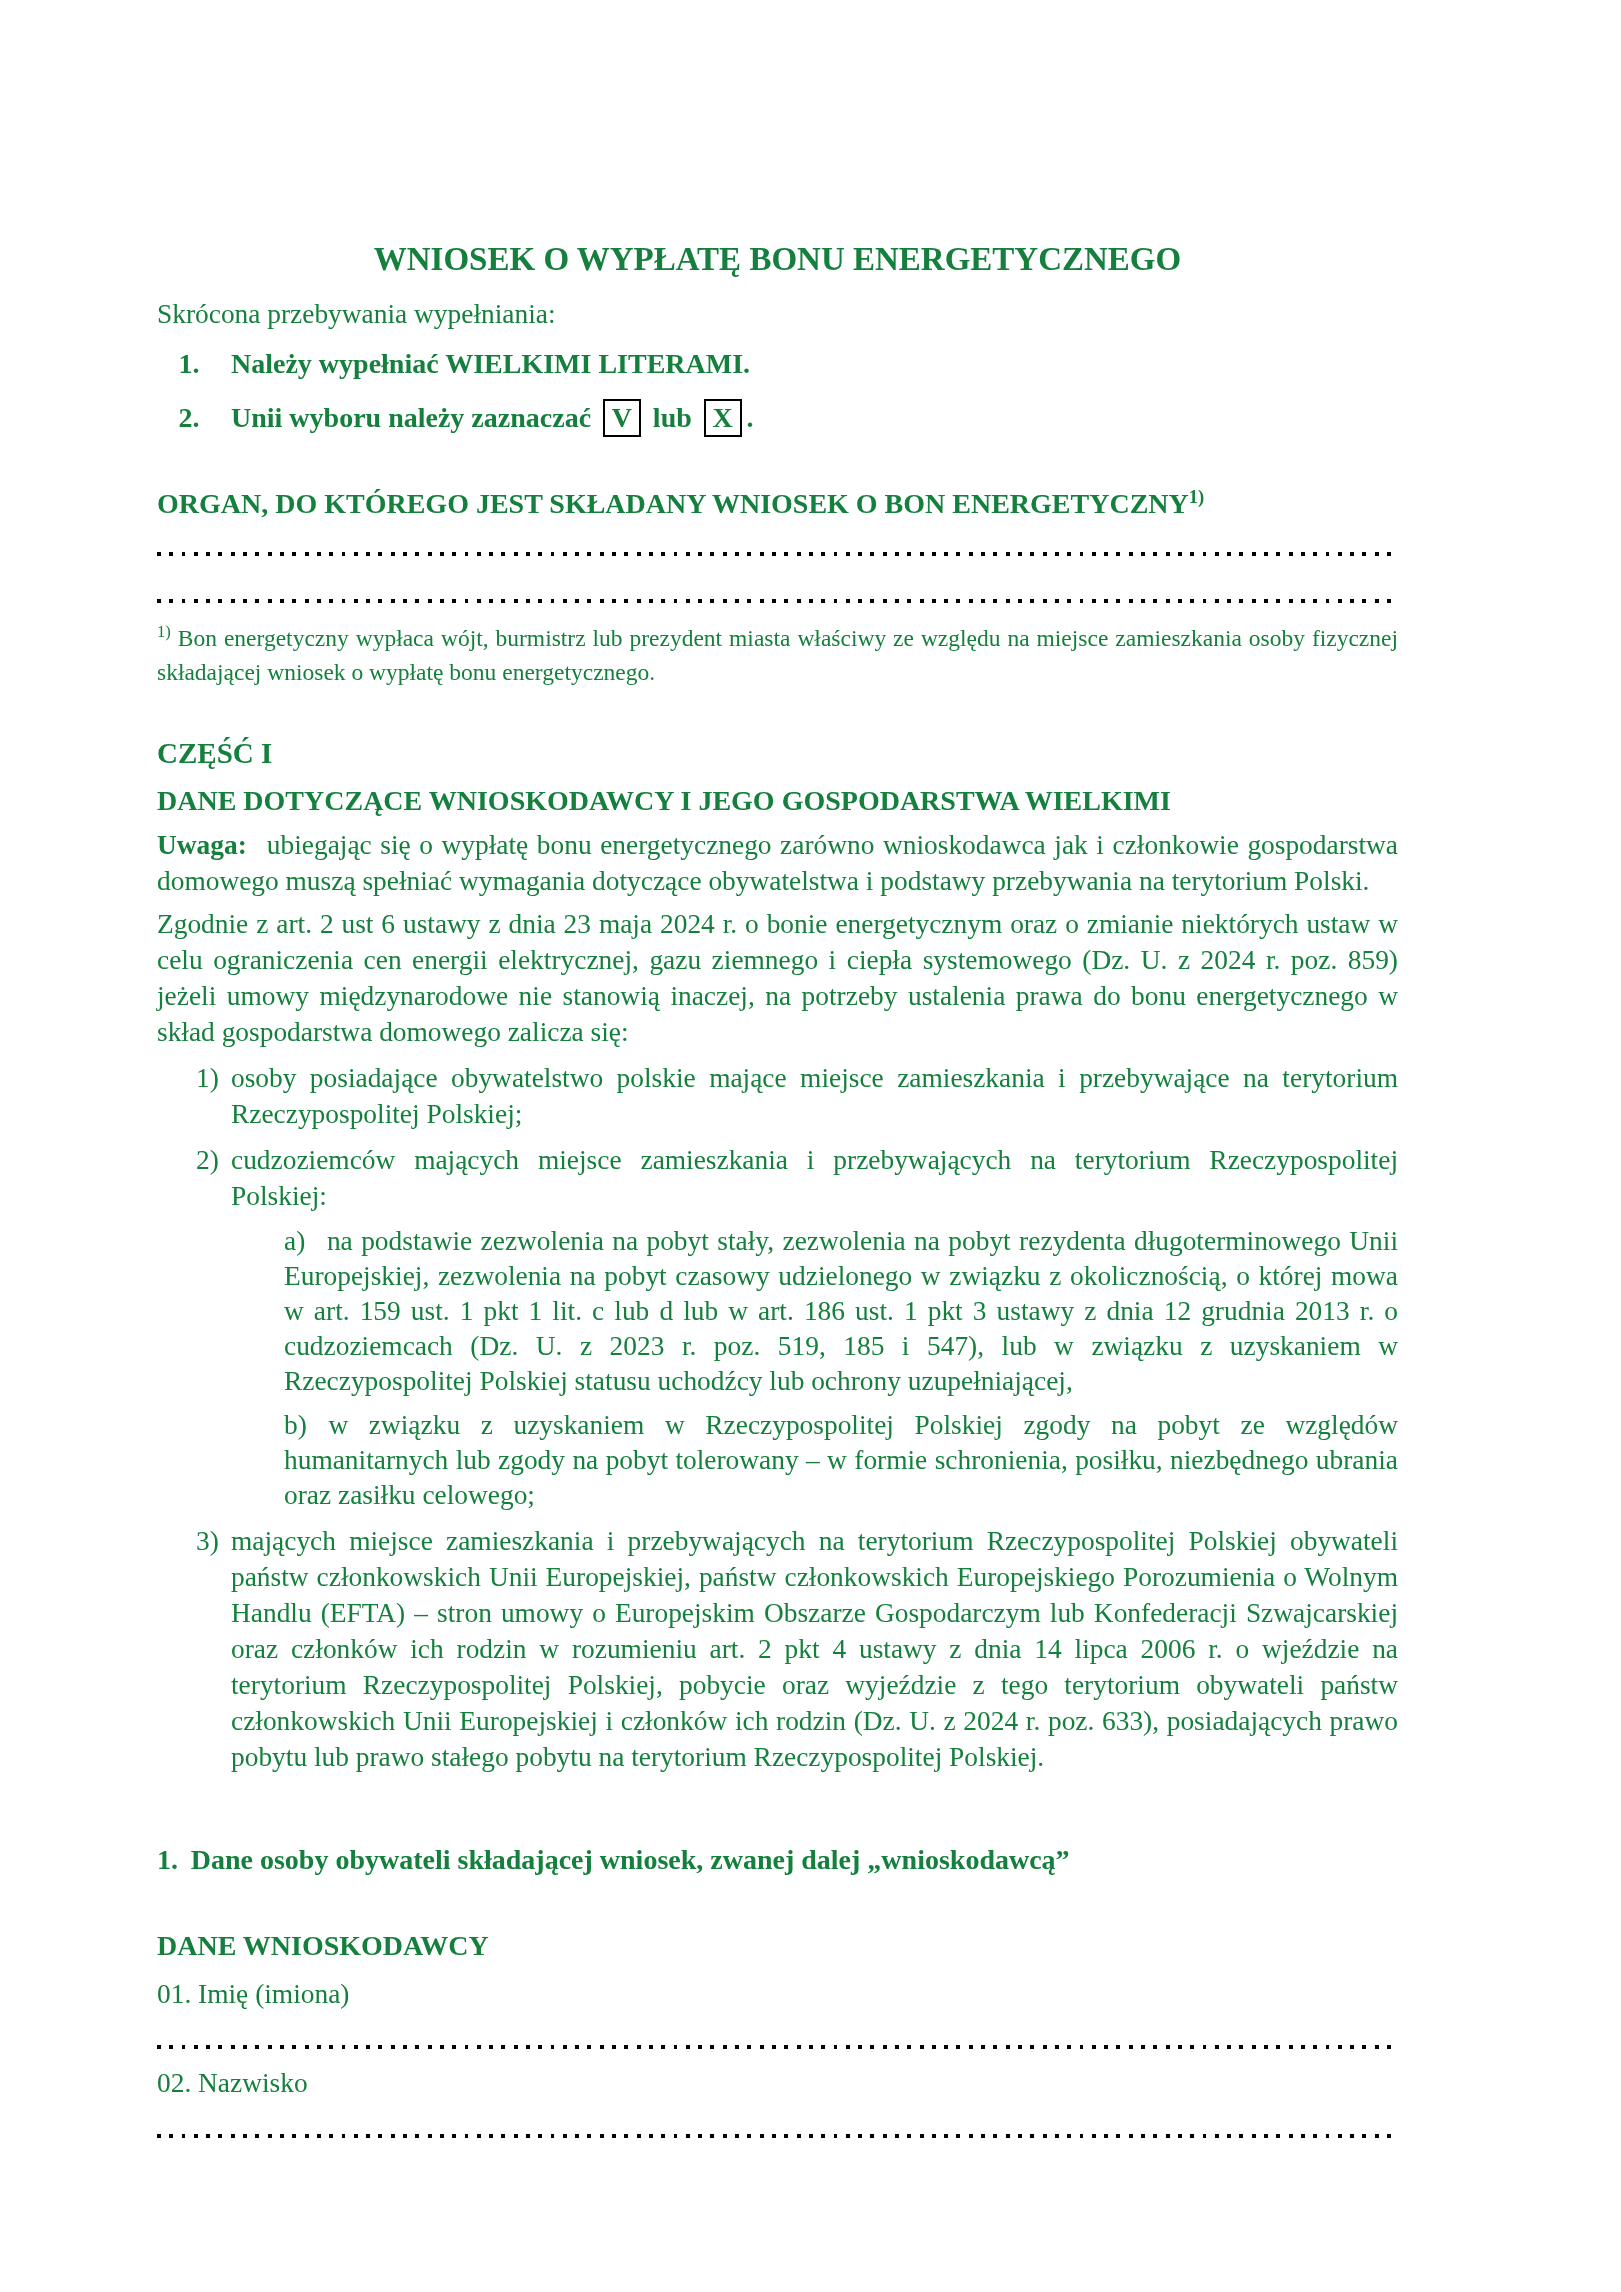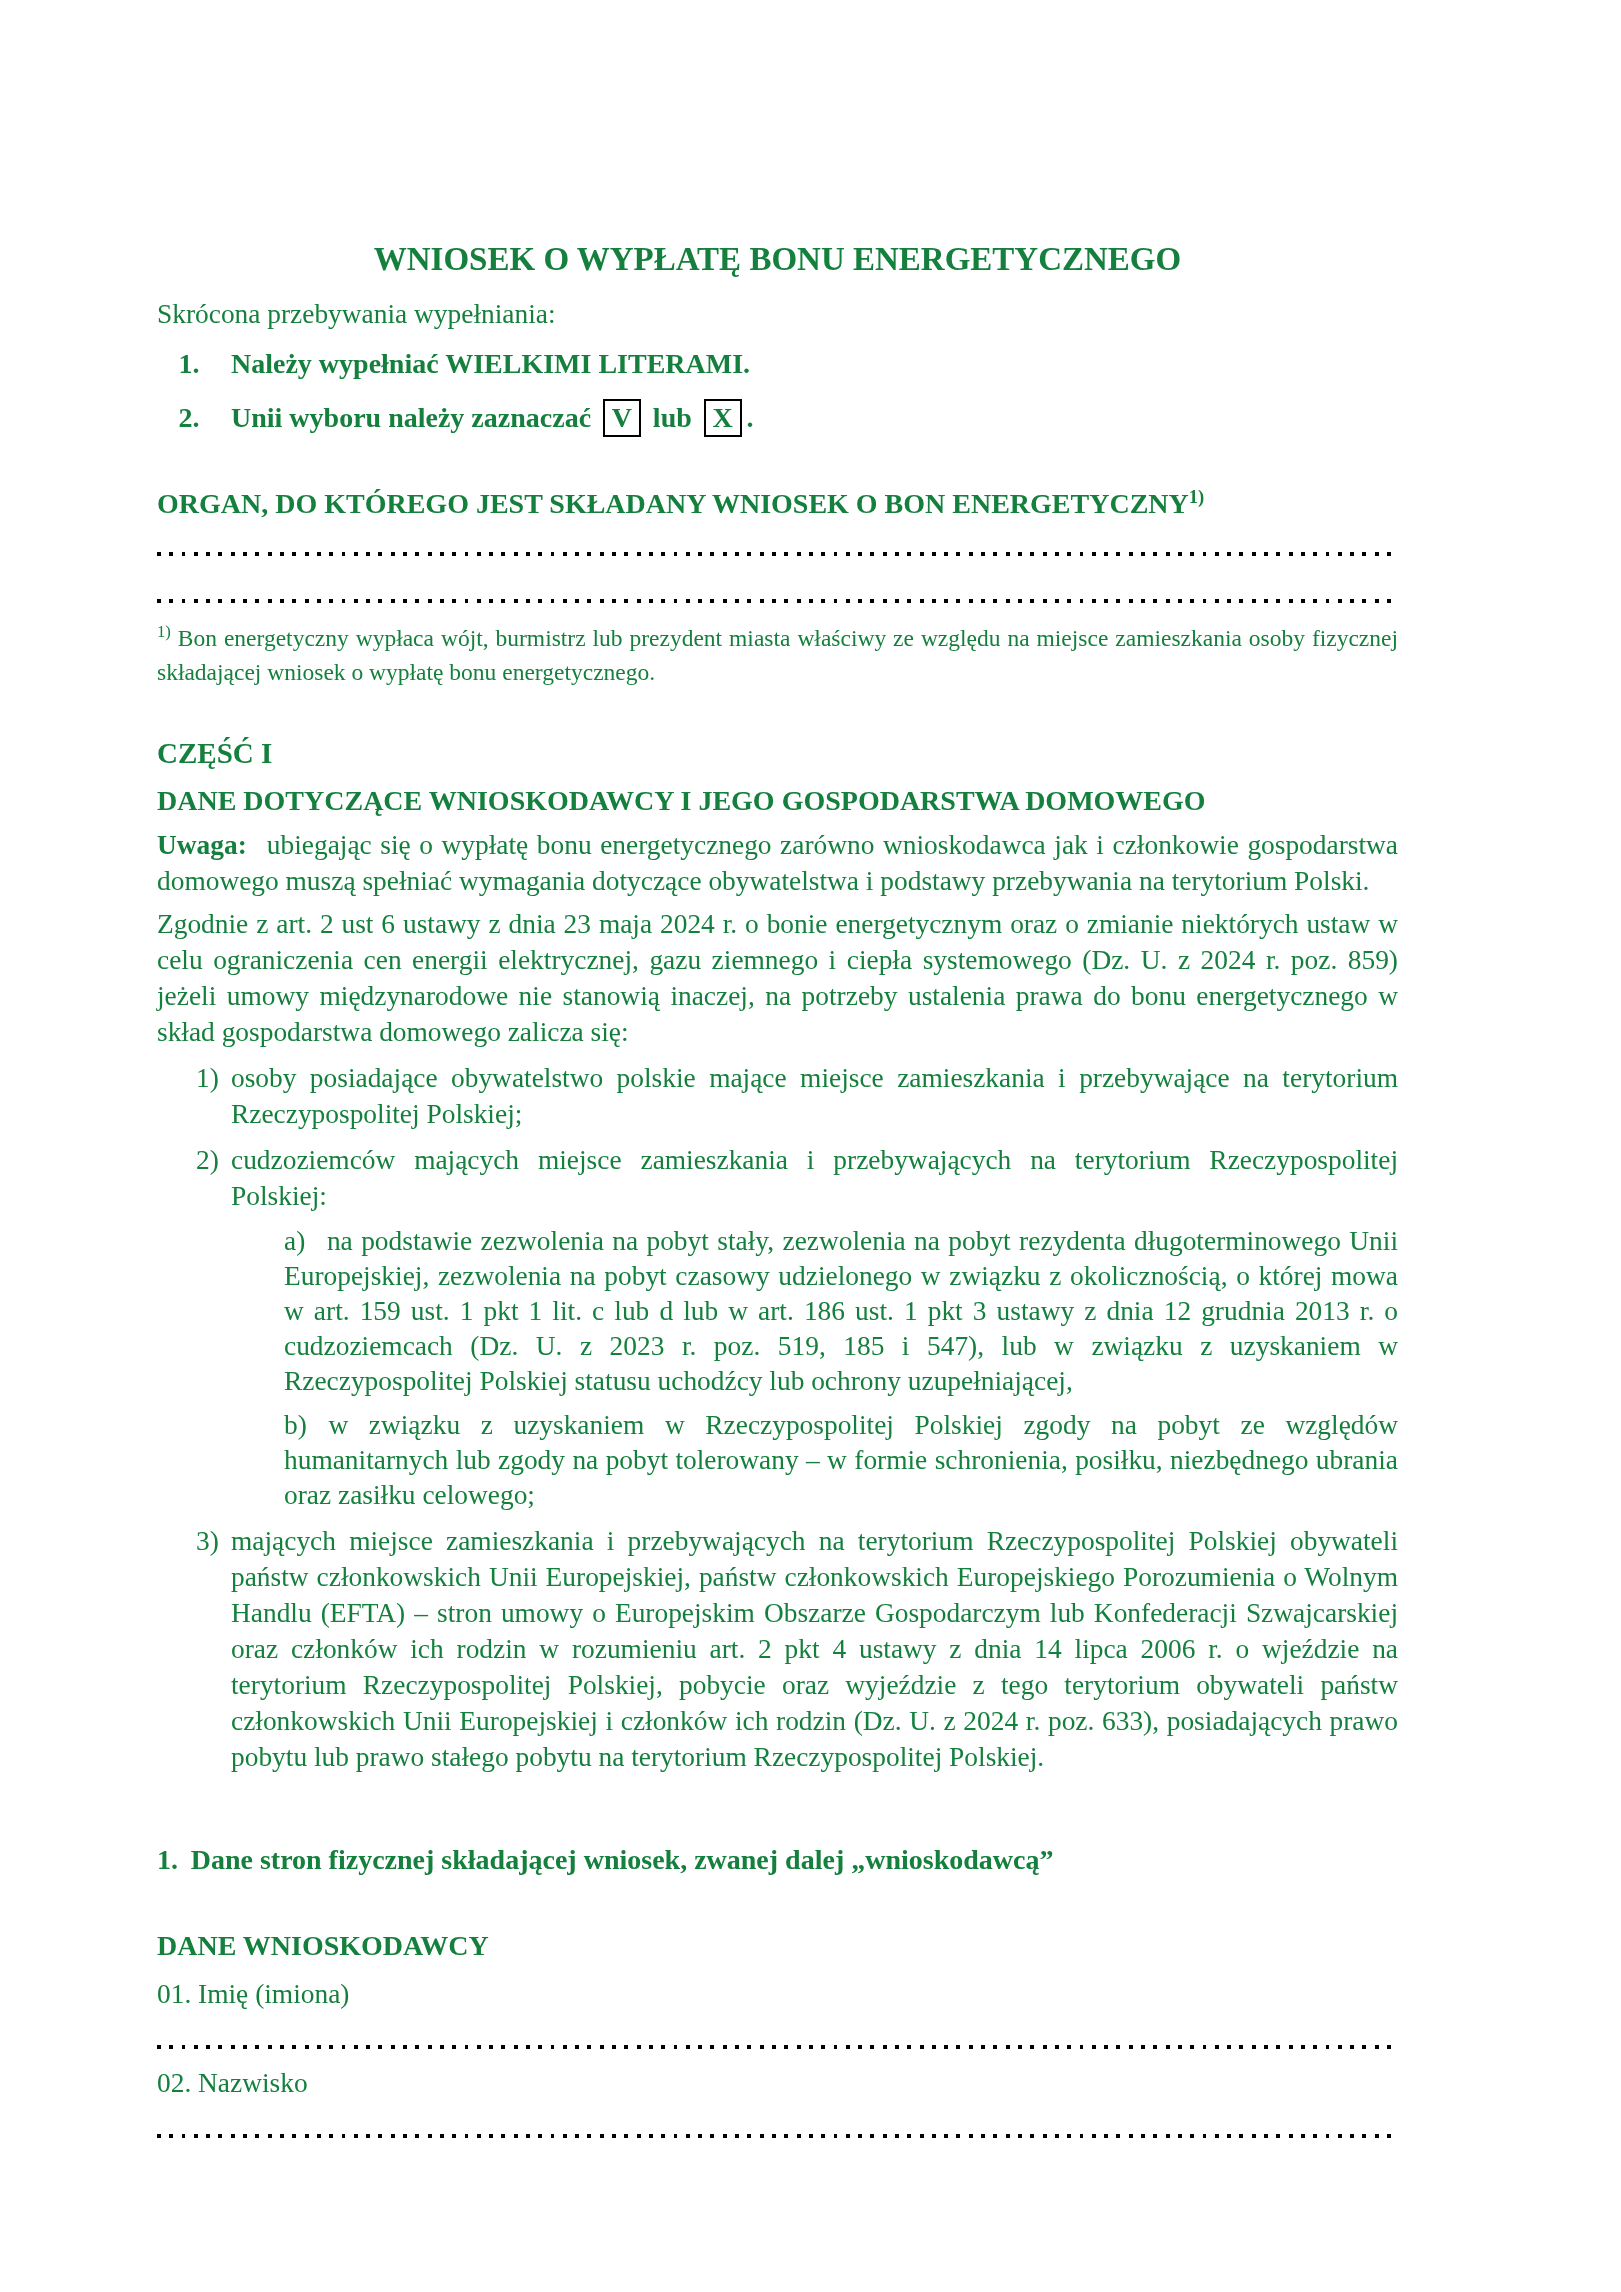--- a/index.html
+++ b/index.html
@@ -87,21 +87,21 @@
   </div>
 
   <div class="dotline"></div>
   <div class="dotline second"></div>
 
   <div class="footnote">
     <sup>1)</sup><span>Bon energetyczny wypłaca wójt, burmistrz lub prezydent miasta właściwy ze względu na miejsce zamieszkania osoby fizycznej składającej wniosek o wypłatę bonu energetycznego.</span>
   </div>
 
   <div class="part-heading">CZĘŚĆ I</div>
-  <div class="part-subheading">DANE DOTYCZĄCE WNIOSKODAWCY I JEGO GOSPODARSTWA DOMOWEGO</div>
+  <div class="part-subheading">DANE DOTYCZĄCE WNIOSKODAWCY I JEGO GOSPODARSTWA WIELKIMI</div>
 
   <div class="para">
     <span class="note-label">Uwaga:</span><span>ubiegając się o wypłatę bonu energetycznego zarówno wnioskodawca jak i członkowie gospodarstwa domowego muszą spełniać wymagania dotyczące obywatelstwa i podstawy przebywania na terytorium Polski.</span>
   </div>
 
   <div class="para">Zgodnie z art. 2 ust 6 ustawy z dnia 23 maja 2024 r. o bonie energetycznym oraz o zmianie niektórych ustaw w celu ograniczenia cen energii elektrycznej, gazu ziemnego i ciepła systemowego (Dz. U. z 2024 r. poz. 859) jeżeli umowy międzynarodowe nie stanowią inaczej, na potrzeby ustalenia prawa do bonu energetycznego w skład gospodarstwa domowego zalicza się:</div>
 
   <div class="hlist-item">
     <span class="num">1)</span>
     <span>osoby posiadające obywatelstwo polskie mające miejsce zamieszkania i przebywające na terytorium Rzeczypospolitej Polskiej;</span>
@@ -119,21 +119,21 @@
   <div class="subitem">
     <span class="snum">b)</span><span>w związku z uzyskaniem w Rzeczypospolitej Polskiej zgody na pobyt ze względów humanitarnych lub zgody na pobyt tolerowany – w formie schronienia, posiłku, niezbędnego ubrania oraz zasiłku celowego;</span>
   </div>
 
   <div class="hlist-item">
     <span class="num">3)</span>
     <span>mających miejsce zamieszkania i przebywających na terytorium Rzeczypospolitej Polskiej obywateli państw członkowskich Unii Europejskiej, państw członkowskich Europejskiego Porozumienia o Wolnym Handlu (EFTA) – stron umowy o Europejskim Obszarze Gospodarczym lub Konfederacji Szwajcarskiej oraz członków ich rodzin w rozumieniu art. 2 pkt 4 ustawy z dnia 14 lipca 2006 r. o wjeździe na terytorium Rzeczypospolitej Polskiej, pobycie oraz wyjeździe z tego terytorium obywateli państw członkowskich Unii Europejskiej i członków ich rodzin (Dz. U. z 2024 r. poz. 633), posiadających prawo pobytu lub prawo stałego pobytu na terytorium Rzeczypospolitej Polskiej.</span>
   </div>
 
   <div class="section-heading">
-    <span class="num">1.</span><span>Dane stron fizycznej składającej wniosek, zwanej dalej „wnioskodawcą”</span>
+    <span class="num">1.</span><span>Dane osoby obywateli składającej wniosek, zwanej dalej „wnioskodawcą”</span>
   </div>
 
   <div class="applicant-heading">DANE WNIOSKODAWCY</div>
 
   <div class="field-label first">01. Imię (imiona)</div>
   <div class="dotline field"></div>
 
   <div class="field-label">02. Nazwisko</div>
   <div class="dotline field"></div>
 

